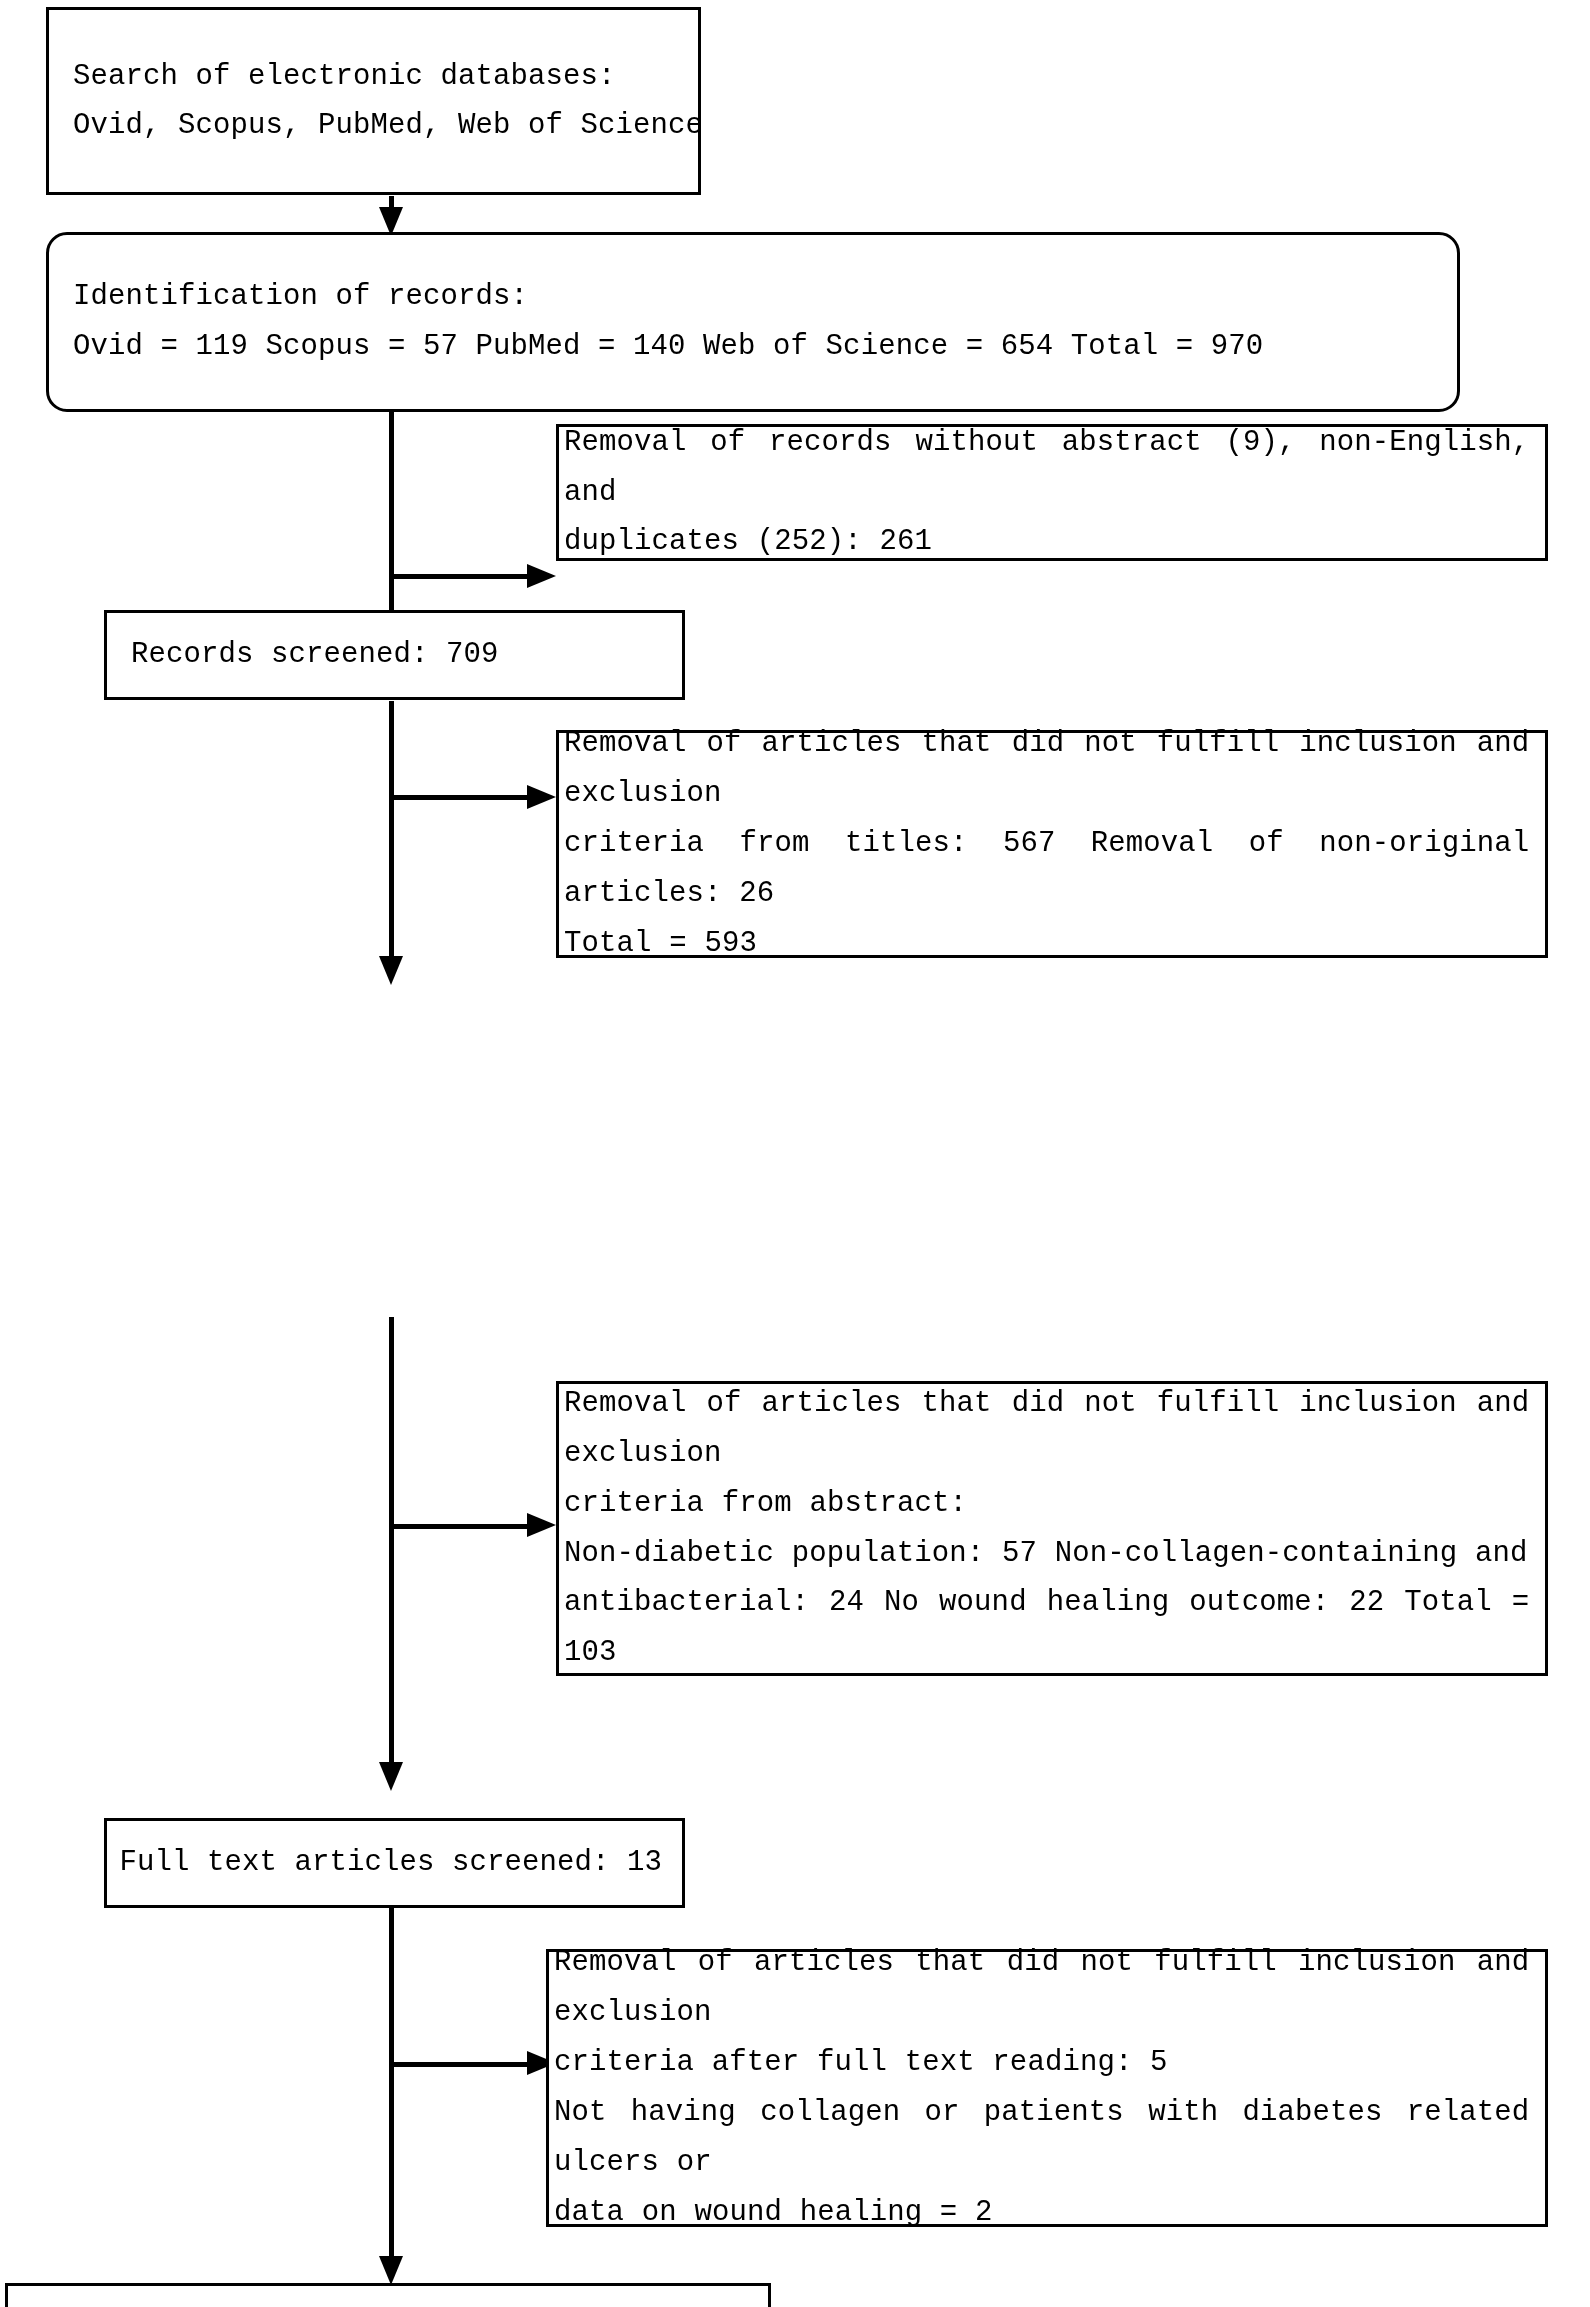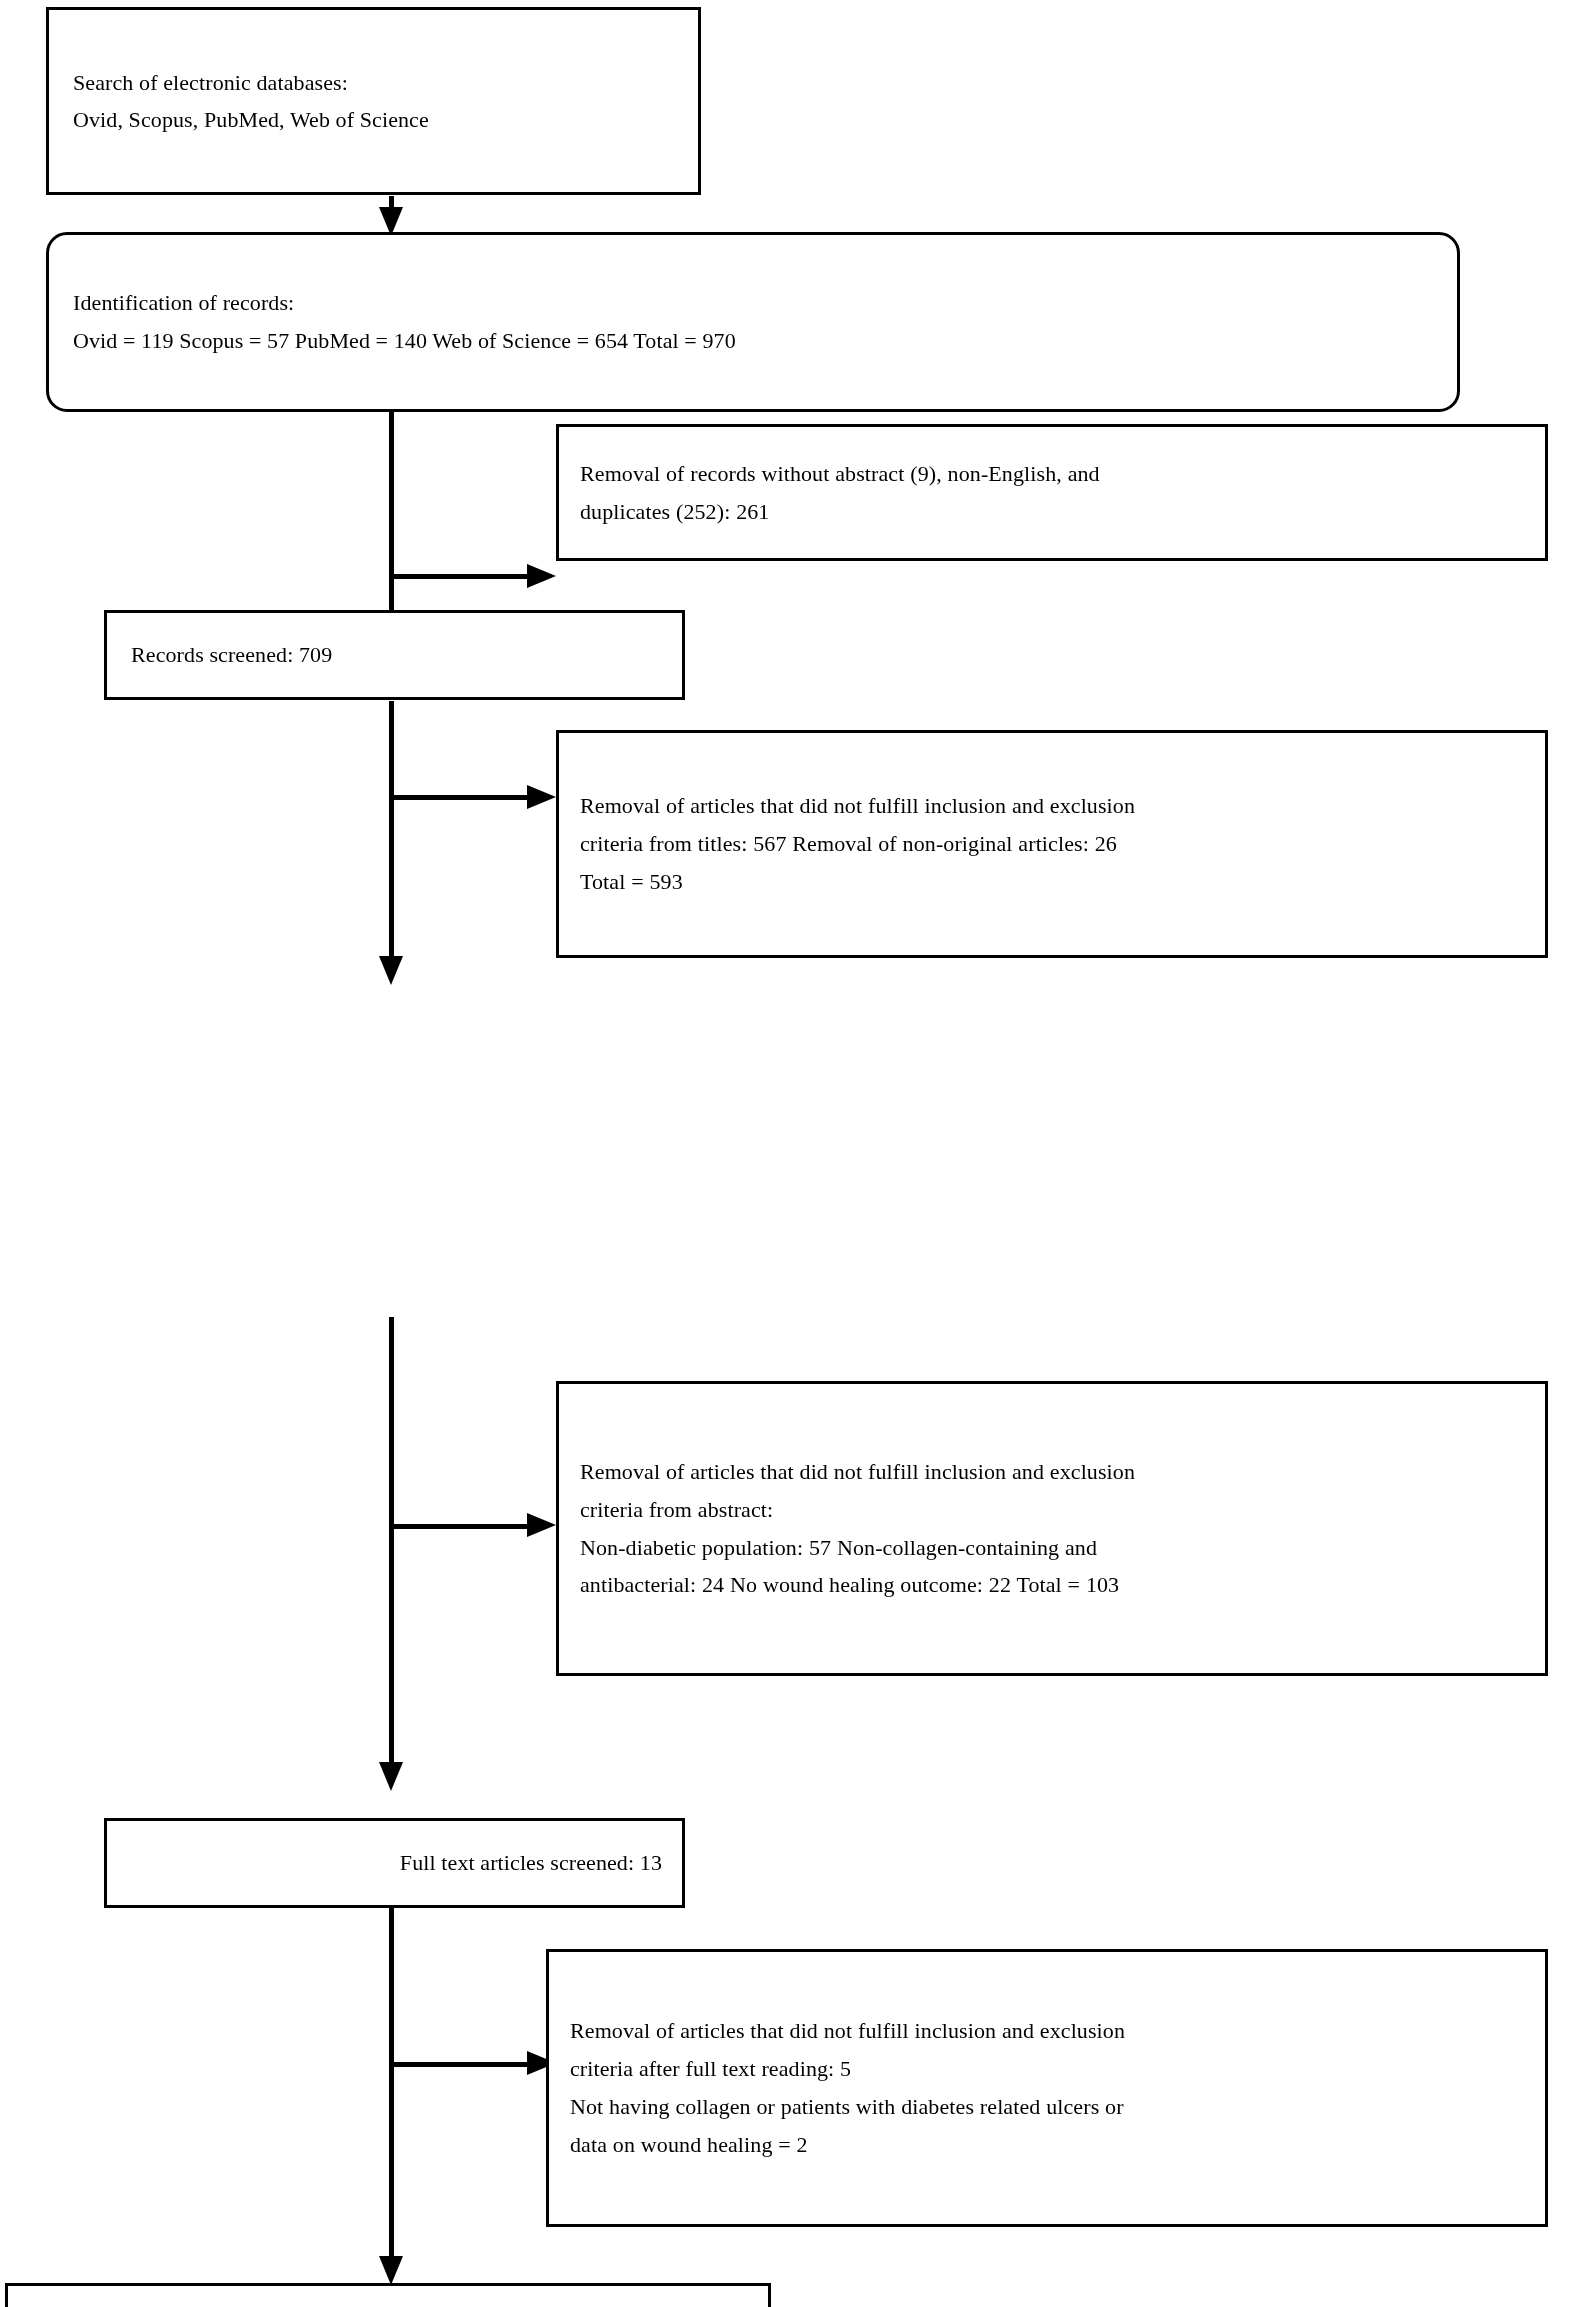--- a/index.html
+++ b/index.html
@@ -26,27 +26,28 @@
     position: absolute;
     box-sizing: border-box;
     border: 3.2px solid #000000;
     background: #ffffff;
     display: flex;
     flex-direction: column;
     justify-content: center;
   }
   .fbox .tline {
     display: block;
-    font-size: 22px;
+    font-size: 29px;
     line-height: 1.72;
     letter-spacing: 0.1px;
     white-space: pre;
     color: #000;
+    font-family: Liberation Mono, monospace;
   }
-  .pad-left   { padding-left: 21px; padding-right: 15.7px; }
+  .pad-left   { padding-left: 5px; padding-right: 15.7px; }
   .pad-left-2 { padding-left: 24px; padding-right: 20px; }
 
   
   .just .tline {
     white-space: normal;
     text-align: justify;
     text-align-last: left;
     word-spacing: 0.2px;
   }
 

